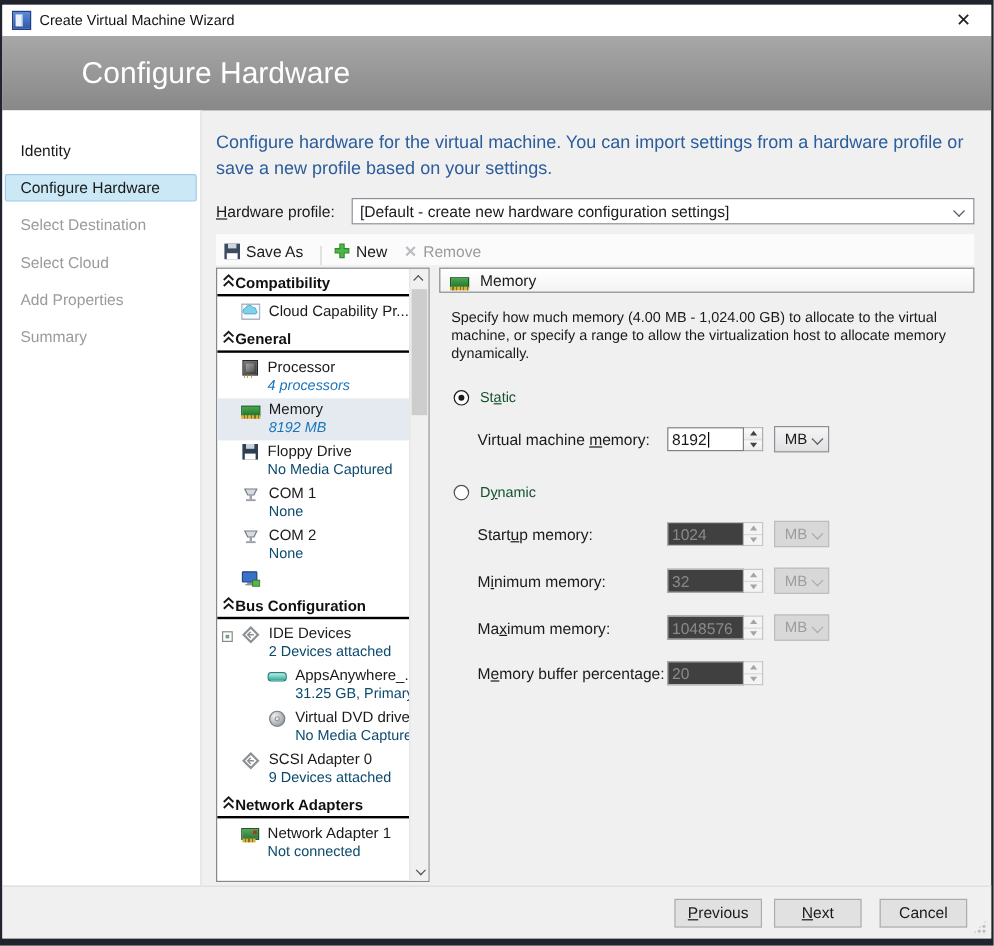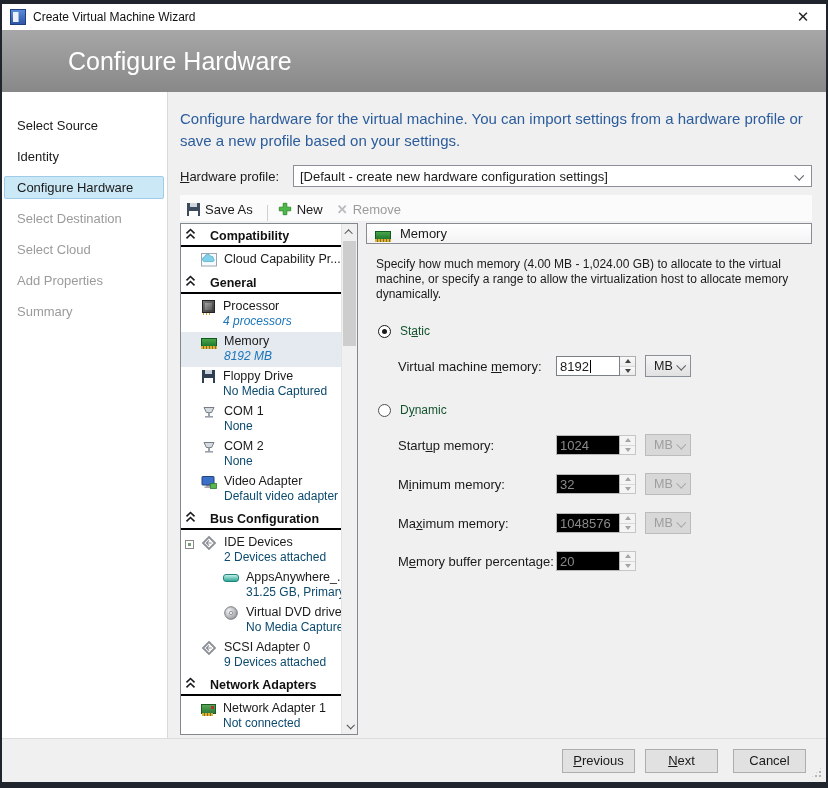--- a/index.html
+++ b/index.html
@@ -49,21 +49,21 @@
   
   .config { display:flex; margin-top:2px; height:512px; flex:0 0 auto; }
   .tree { width:178px; flex:0 0 auto; border:1px solid #828790; background:#fff; position:relative; overflow:hidden; }
   .tree-inner { position:absolute; left:0; top:0; right:16px; bottom:0; overflow:hidden; }
   .tree-scroll { position:absolute; right:0; top:0; bottom:0; width:16px; background:#f0f0f0; border-left:1px solid #e4e4e4; }
   .sb-arrow { height:16px; display:flex; align-items:center; justify-content:center; }
   .sb-arrow .chev { width:6px; height:6px; border-color:#505050; }
   .sb-up .chev { transform:rotate(-135deg) translateY(-2px); }
   .sb-down { position:absolute; bottom:0; left:0; right:0; }
   .sb-thumb { position:absolute; left:1px; top:17px; width:13px; height:105px; background:#cdcdcd; }
-  .tree-header { display:flex; align-items:center; gap:14px; padding:4px 2px 2px 4px; border-bottom:2px solid #000; font-weight:bold; font-size:12.5px; color:#111; margin-bottom:3px; }
+  .tree-header { display:flex; align-items:center; gap:0; padding:4px 2px 2px 4px; border-bottom:2px solid #000; font-weight:bold; font-size:12.5px; color:#111; margin-bottom:3px; }
   .tree-item { display:flex; gap:7px; align-items:flex-start; padding:2px 2px 3px 20px; position:relative; }
   .tree-item.selected { background:#e4eaef; }
   .tree-item.indent { padding-left:42px; }
   .ti-text { min-width:0; }
   .ti-label { font-size:12.5px; color:#1a1a1a; line-height:15px; white-space:nowrap; }
   .ti-sub { font-size:12px; line-height:15px; white-space:nowrap; }
   .sub-blue { color:#1b75bb; font-style:italic; }
   .sub-gray { color:#0c4a6e; }
   .expander { position:absolute; left:4px; top:7px; width:9px; height:9px; border:1px solid #888; background:#fff; }
   .expander::after { content:""; position:absolute; left:2px; top:2px; right:2px; bottom:2px; background:#7d9c7d; }
@@ -96,21 +96,21 @@
   .num-wrap { display:flex; align-items:flex-start; }
   .num-input { width:64px; height:20px; border:1px solid #7a7f88; background:#fff; padding:0 3px; display:flex; align-items:center; font-size:13px; }
   .caret { width:1px; height:13px; background:#000; margin-left:1px; }
   .spinner { width:16px; height:20px; border:1px solid #adadad; border-left:none; display:flex; flex-direction:column; background:#f3f3f3; }
   .spin-btn { flex:1; display:flex; align-items:center; justify-content:center; background:linear-gradient(180deg,#fafafa,#ececec); }
   .spin-btn + .spin-btn { border-top:1px solid #d9d9d9; }
   .tri-up { width:0; height:0; border-left:3px solid transparent; border-right:3px solid transparent; border-bottom:4px solid #444; }
   .tri-down { width:0; height:0; border-left:3px solid transparent; border-right:3px solid transparent; border-top:4px solid #444; }
   .unit { margin-left:9px; width:46px; height:22px; border:1px solid #8a8f99; background:linear-gradient(180deg,#f5f5f5,#e1e1e1); display:flex; align-items:center; justify-content:space-between; padding:0 6px 0 8px; font-size:12.5px; color:#1a1a1a; }
   .unit .chev { border-color:#5a5f66; }
-  .field-row.disabled .num-input { background:#000000; border-color:#b8b8b8; color:#8a8a8a; }
+  .field-row.disabled .num-input { background:#404040; border-color:#b8b8b8; color:#8a8a8a; }
   .field-row.disabled .spinner { border-color:#c6c6c6; }
   .field-row.disabled .spin-btn { background:#f4f4f4; }
   .field-row.disabled .tri-up { border-bottom-color:#a5a5a5; }
   .field-row.disabled .tri-down { border-top-color:#a5a5a5; }
   .field-row.disabled .unit { background:#d8d8d8; border-color:#bcbcbc; color:#9d9d9d; }
   .field-row.disabled .unit .chev { border-color:#a9a9a9; }
   u { text-decoration:underline; }
   
   .footer { flex:0 0 auto; height:44px; border-top:1px solid #dcdcdc; background:#f0f0f0; display:flex; align-items:center; justify-content:flex-end; gap:10px; padding-right:20px; position:relative; }
   .btn { width:73px; height:24px; background:#e1e1e1; border:1px solid #adadad; font-size:13px; color:#1a1a1a; display:flex; align-items:center; justify-content:center; }
@@ -127,21 +127,20 @@
     <span class="win-title">Create Virtual Machine Wizard</span>
     <span class="close-btn">✕</span>
   </div>
 
   <div class="banner">
     <h1 class="banner-title">Configure Hardware</h1>
   </div>
 
   <div class="bodyrow">
     <nav class="sidebar" id="sidebar">
-        <div class="side-item done">Select Source</div>
         <div class="side-item done">Identity</div>
         <div class="side-item current">Configure Hardware</div>
         <div class="side-item upcoming">Select Destination</div>
         <div class="side-item upcoming">Select Cloud</div>
         <div class="side-item upcoming">Add Properties</div>
         <div class="side-item upcoming">Summary</div>
       </nav>
 
     <div class="main">
       <p class="intro">Configure hardware for the virtual machine. You can import settings from a hardware profile or save a new profile based on your settings.</p>
@@ -249,24 +248,20 @@
               </div>
               <div class="tree-item">
                 <span class="ic">
                   <svg width="16" height="16" viewBox="0 0 16 16">
                     <rect x="1" y="2.5" width="12" height="8.5" rx="0.6" fill="#3a70c8" stroke="#24457e"></rect>
                     <rect x="5" y="11" width="4" height="1.5" fill="#6f7780"></rect>
                     <rect x="3.5" y="12.6" width="7" height="1.2" fill="#8d949c"></rect>
                     <rect x="9.5" y="9.5" width="6" height="5" fill="#59b64f" stroke="#2c7a2e" stroke-width="0.8"></rect>
                   </svg>
                 </span>
-                <div class="ti-text">
-                  <div class="ti-label">Video Adapter</div>
-                  <div class="ti-sub sub-gray">Default video adapter</div>
-                </div>
               </div>
               <div class="tree-header">
                 <span><svg width="11" height="12" viewBox="0 0 11 12">
                     <path d="M1.5 5.3 L5.5 1.5 L9.5 5.3 M1.5 10.3 L5.5 6.5 L9.5 10.3" fill="none" stroke="#1a1a1a" stroke-width="1.6"></path>
                   </svg></span>
                 <span>Bus Configuration</span>
               </div>
               <div class="tree-item">
                 <span class="expander"></span>
                 <span class="ic">

